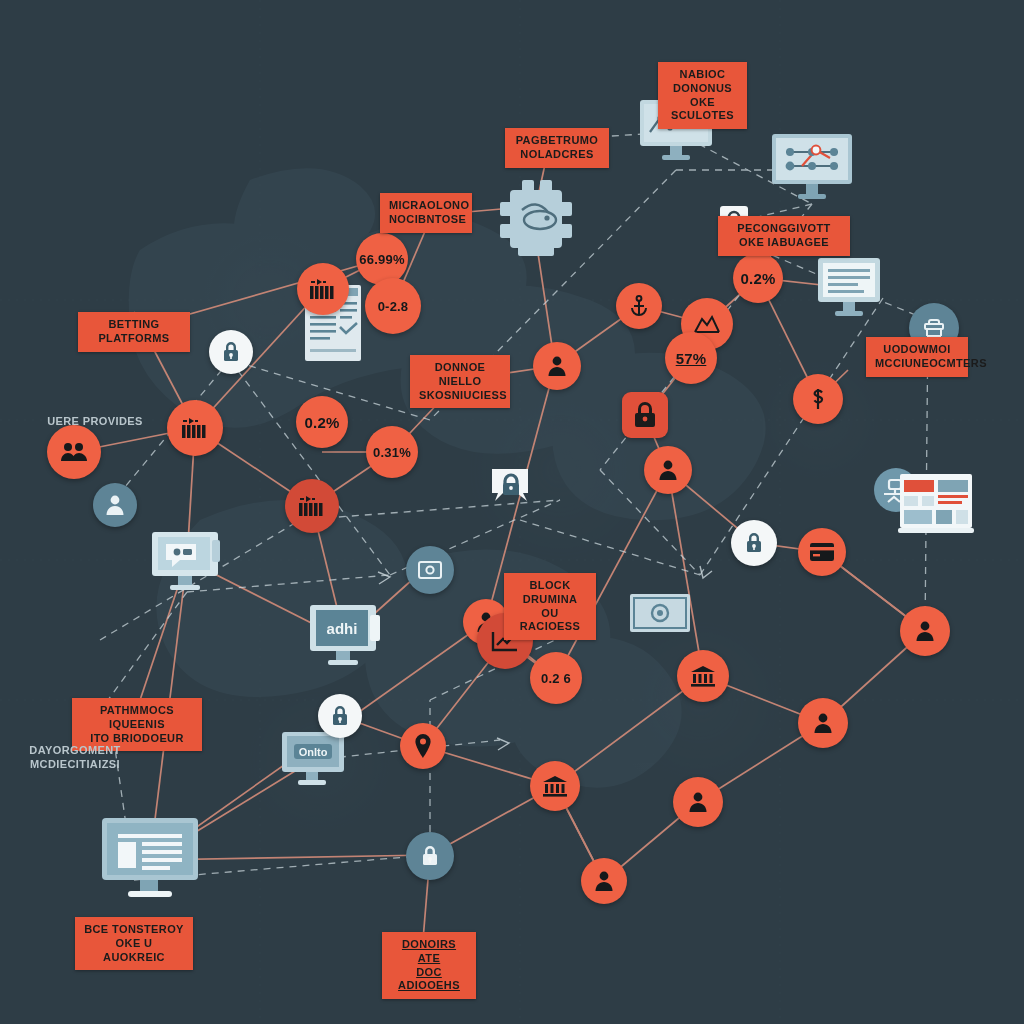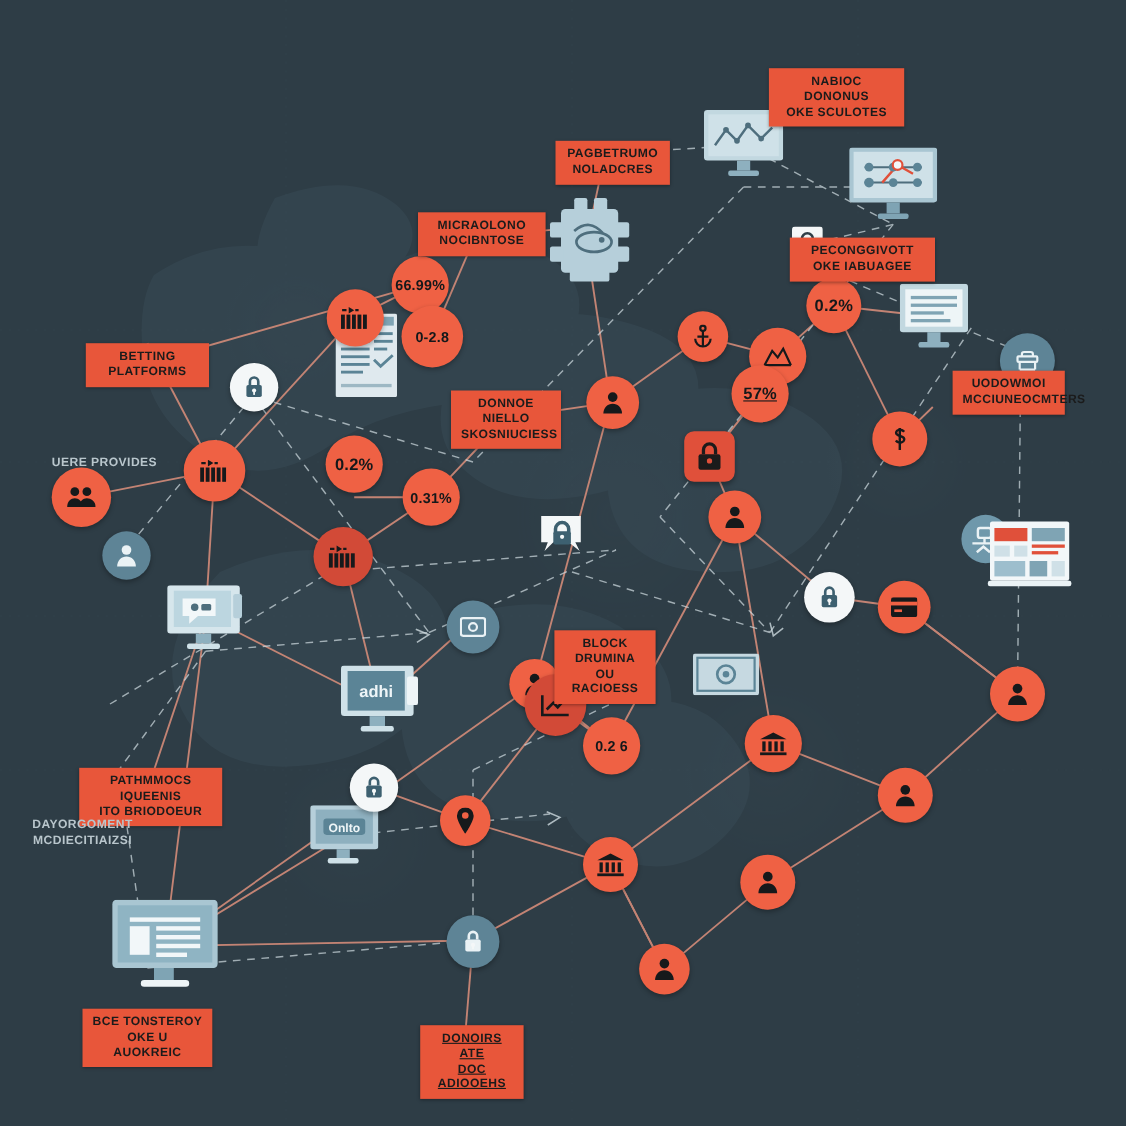--- a/index.html
+++ b/index.html
@@ -672,25 +672,25 @@
         <span class="pct">57%</span>
       </div>
       <div class="node orange" style="left: 530px; top: 652px; width: 52px; height: 52px;">
         <span class="pct sm">0.2 6</span>
       </div>
     </div>
   <div id="layer-labels">
       <div class="label" style="left: 78px; top: 312px; width: 112px;">BETTING
 PLATFORMS</div>
       <div class="label ghost" style="left: 36px; top: 409px; width: 118px;">UERE PROVIDES</div>
-      <div class="label" style="left: 380px; top: 193px; width: 116px;">MICRAOLONO
+      <div class="label" style="left: 380px; top: 193px; width: 92px;">MICRAOLONO
 NOCIBNTOSE</div>
       <div class="label" style="left: 505px; top: 128px; width: 104px;">PAGBETRUMO
 NOLADCRES</div>
-      <div class="label" style="left: 658px; top: 62px; width: 123px; margin-left: 41px;">NABIOC DONONUS
+      <div class="label" style="left: 658px; top: 62px; width: 89px;">NABIOC DONONUS
 OKE SCULOTES</div>
       <div class="label" style="left: 718px; top: 216px; width: 132px;">PECONGGIVOTT
 OKE IABUAGEE</div>
       <div class="label" style="left: 410px; top: 355px; width: 100px;">DONNOE NIELLO
 SKOSNIUCIESS</div>
       <div class="label" style="left: 866px; top: 337px; width: 102px;">UODOWMOI
 MCCIUNEOCMTERS</div>
       <div class="label" style="left: 504px; top: 573px; width: 92px;">BLOCK DRUMINA
 OU RACIOESS</div>
       <div class="label" style="left: 72px; top: 698px; width: 130px;">PATHMMOCS IQUEENIS

